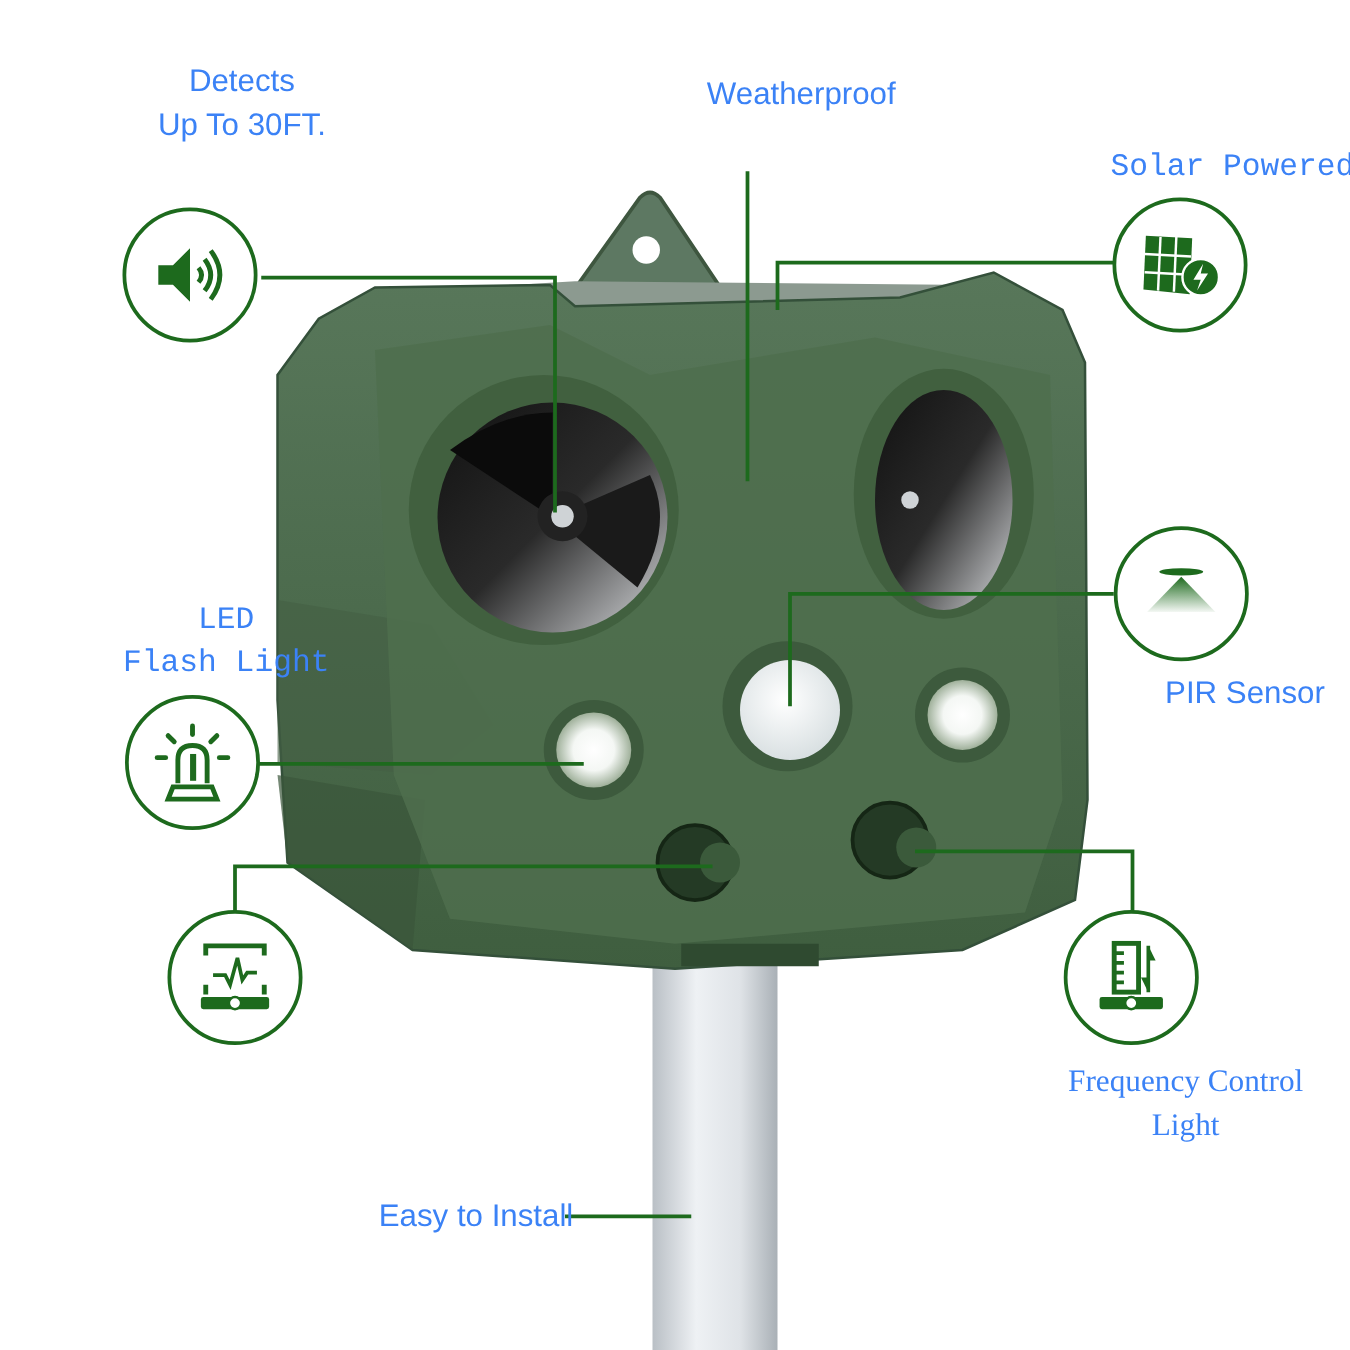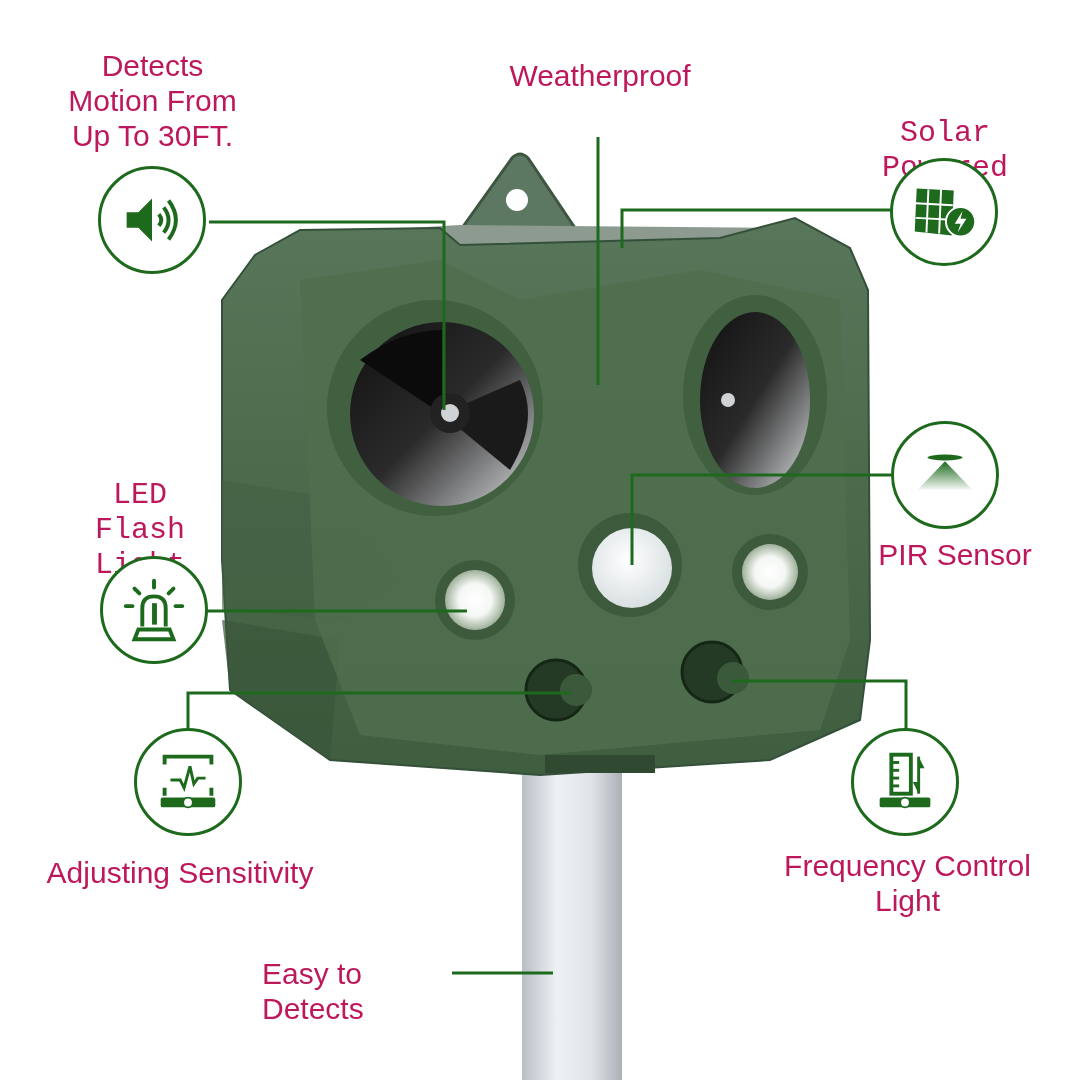--- a/index.html
+++ b/index.html
@@ -1,17 +1,17 @@
 <!DOCTYPE html>
 <html><head>
 <meta charset="utf-8">
 <style>
   html,body{margin:0;padding:0;background:#fff;}
   body{width:1080px;height:1080px;position:relative;overflow:hidden;font-family:"Liberation Sans",sans-serif;color:#111;}
-  .label{position:absolute;text-align:center;font-size:30px;line-height:35px;color:#be185d;}
+  .label{position:absolute;text-align:center;font-size:25px;line-height:35px;color:#3b82f6;margin-left:41px;}
   .circle{position:absolute;width:108px;height:108px;border:3px solid #1d6a1d;border-radius:50%;box-sizing:border-box;background:#fff;display:flex;align-items:center;justify-content:center;}
   .circle svg{width:78px;height:78px;}
   svg.lines{position:absolute;left:0;top:0;width:1080px;height:1080px;pointer-events:none;}
   #device{position:absolute;left:0;top:0;}
 </style>
 </head>
 <body>
 
 <svg id="device" width="1080" height="1080" viewBox="0 0 1080 1080">
   <defs>
@@ -89,21 +89,20 @@
     <polyline points="891,475 632,475 632,565"></polyline>
     <line x1="198" y1="611" x2="467" y2="611"></line>
     <polyline points="188,740 188,693 570,693"></polyline>
     <polyline points="906,740 906,681 732,681"></polyline>
     <line x1="452" y1="973" x2="553" y2="973"></line>
   </g>
 </svg>
 
 <div class="label" style="left:60px;top:48px;width:185px;">
   <div>Detects</div>
-  <div>Motion From</div>
   <div>Up To 30FT.</div>
 </div>
 <div class="circle" style="left:98px;top:166px;">
   <svg viewBox="0 0 80 80">
     <path d="M14 32 L26 32 L40 18 L40 62 L26 48 L14 48 Z" fill="#1d6a1d"></path>
     <path d="M47 34 Q52 40 47 46" stroke="#1d6a1d" stroke-width="4" fill="none"></path>
     <path d="M52 27 Q62 40 52 53" stroke="#1d6a1d" stroke-width="4" fill="none"></path>
     <path d="M57 20 Q72 40 57 60" stroke="#1d6a1d" stroke-width="4" fill="none"></path>
   </svg>
 </div>
@@ -166,39 +165,38 @@
 
 <div class="circle" style="left:134px;top:728px;">
   <svg viewBox="0 0 80 80">
     <path d="M16 22 L16 14 L64 14 L64 22 M16 46 L16 54 M64 46 L64 54" stroke="#1d6a1d" stroke-width="4" fill="none"></path>
     <polyline points="22,38 32,38 36,46 42,24 46,42 50,36 58,36" stroke="#1d6a1d" stroke-width="3" fill="none"></polyline>
     <rect x="12" y="56" width="56" height="10" rx="2" fill="#1d6a1d"></rect>
     <circle cx="40" cy="61" r="5" fill="#fff" stroke="#1d6a1d" stroke-width="2"></circle>
   </svg>
 </div>
 <div class="label" style="left:40px;top:855px;width:280px;">
-  <div>Adjusting Sensitivity</div>
 </div>
 
 <div class="circle" style="left:851px;top:728px;">
   <svg viewBox="0 0 80 80">
     <rect x="26" y="12" width="20" height="40" stroke="#1d6a1d" stroke-width="4" fill="none"></rect>
     <g stroke="#1d6a1d" stroke-width="3">
         <line x1="26" y1="20" x2="34" y2="20"></line>
         <line x1="26" y1="28" x2="34" y2="28"></line>
         <line x1="26" y1="36" x2="34" y2="36"></line>
         <line x1="26" y1="44" x2="34" y2="44"></line>
       </g>
     <line x1="54" y1="14" x2="54" y2="52" stroke="#1d6a1d" stroke-width="3"></line>
     <polygon points="54,14 60,26 54,26" fill="#1d6a1d"></polygon>
       <polygon points="54,52 48,40 54,40" fill="#1d6a1d"></polygon>
     <rect x="14" y="56" width="52" height="10" rx="2" fill="#1d6a1d"></rect>
     <circle cx="40" cy="61" r="5" fill="#fff" stroke="#1d6a1d" stroke-width="2"></circle>
   </svg>
 </div>
-<div class="label" style="left:780px;top:848px;width:255px;">
+<div class="label" style="left:780px;top:848px;width:255px;font-family:Liberation Serif, serif;">
   <div>Frequency Control</div>
   <div>Light</div>
 </div>
 
 <div class="label" style="left:262px;top:956px;width:190px;text-align:left;">
-  <div>Easy to Detects</div>
+  <div>Easy to Install</div>
 </div>
 
 </body></html>

